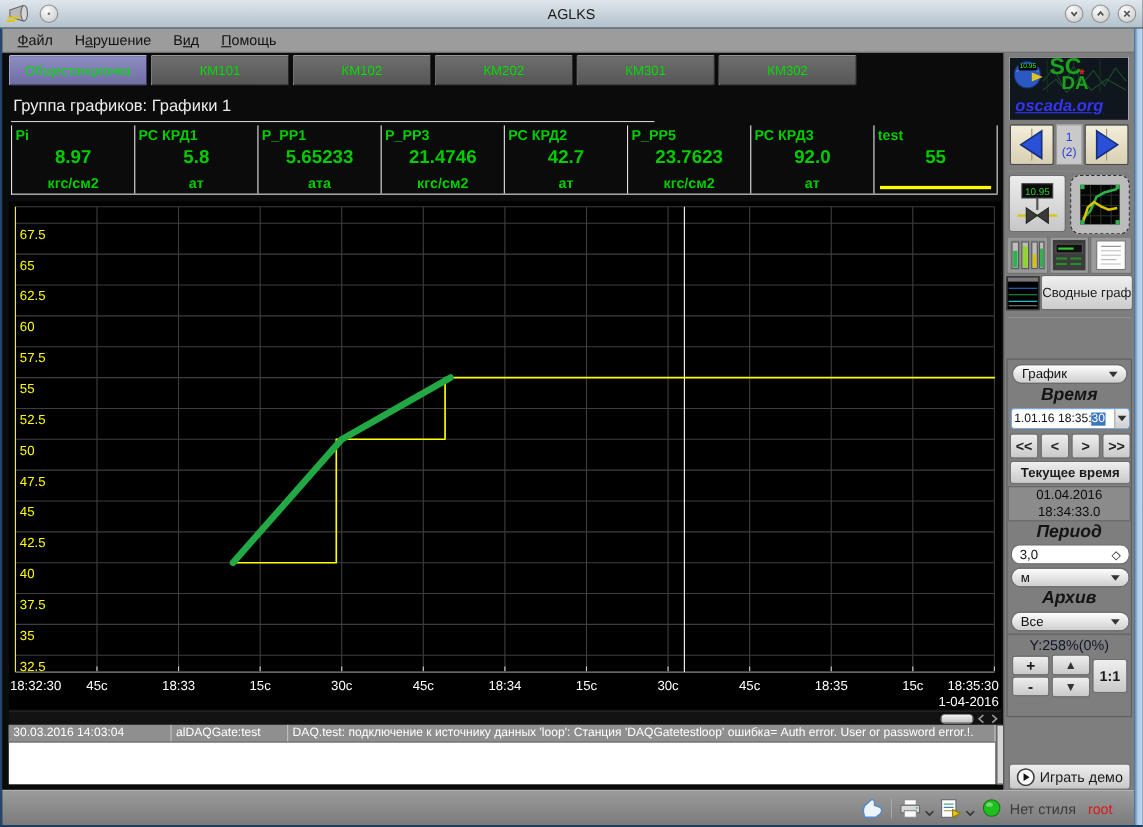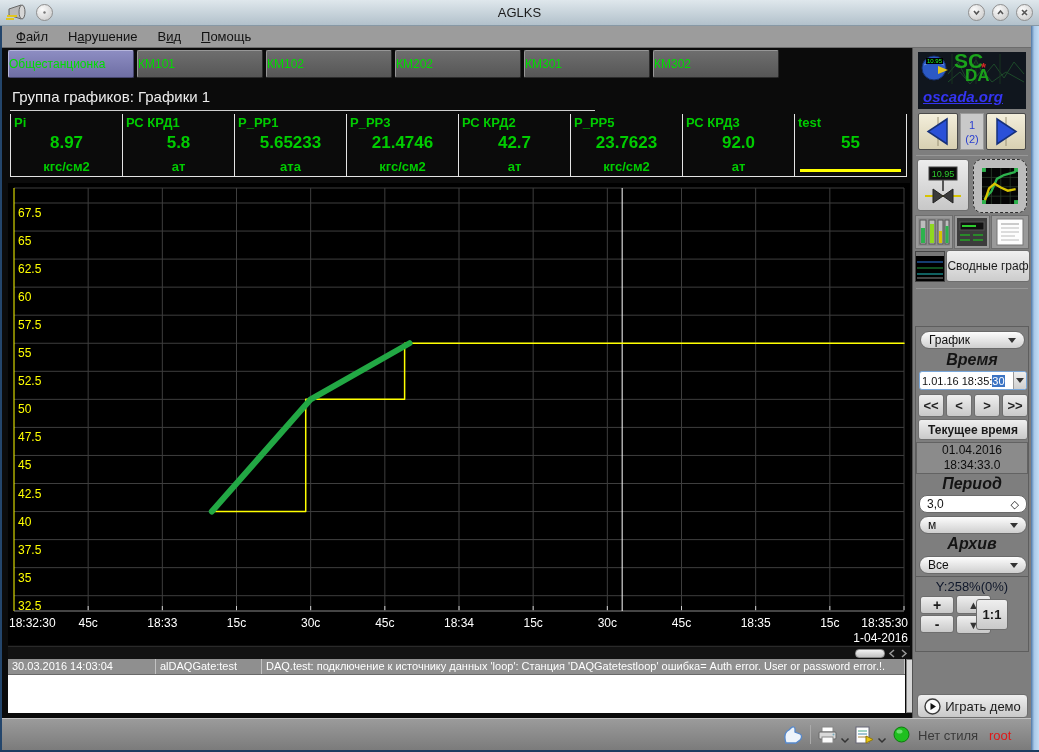--- a/index.html
+++ b/index.html
@@ -19,21 +19,21 @@
   #menubar{position:absolute;left:2px;top:26px;width:1029px;height:22px;background:#9c9c9c;
     border-bottom:1px solid #6d6d6d;display:flex;align-items:center;padding-left:4px;}
   .menu-item{font-size:13px;color:#121212;padding:2px 10px;}
   .accel{text-decoration:underline;}
   #frame-left{position:absolute;left:0;top:26px;width:2px;height:726px;background:#24466c;}
   #frame-right{position:absolute;left:1031px;top:26px;width:8px;height:726px;
     background:linear-gradient(90deg,#4e76a4,#a9c9e9 40%,#c3dcf4);}
   #frame-bottom{position:absolute;left:0;top:750px;width:1039px;height:2px;background:#1c3c60;}
   
   #tabbar{position:absolute;left:8px;top:50px;display:flex;gap:3px;}
-  .tab{width:126px;height:28px;line-height:26px;text-align:left;font-size:12px;color:#00dd00;
+  .tab{width:126px;height:28px;line-height:26px;text-align:center;font-size:12px;color:#00dd00;
     background:linear-gradient(#6e6e6e,#565656);border:1px solid;
     border-color:#979797 #2c2c2c #2c2c2c #979797;border-radius:2px;}
   .tab.active{background:linear-gradient(#8d8dc2,#6e6ea4);
     border-color:#b6b6dc #45456e #45456e #b6b6dc;}
   
   #group-header{position:absolute;left:12px;top:88px;font-size:15px;color:#ededed;}
   #header-rule{position:absolute;left:10px;top:110px;width:585px;height:1px;background:#cfcfcf;}
   #params{position:absolute;left:10px;top:114px;width:897px;height:63px;display:flex;
     border-left:1px solid #e4e4e4;border-bottom:1px solid #e4e4e4;}
   .pcell{flex:1;position:relative;border-right:1px solid #e4e4e4;color:#00cc00;font-weight:bold;}
@@ -481,21 +481,21 @@
       <div class="sel" style="left:3px;top:229px;width:108px;height:18px;">
         <span>Все</span>
           <span class="chev"></span>
       </div>
       <div id="zoom-sep"></div>
       <div id="scale-label">Y:258%(0%)</div>
       <div class="zbtn sbtn" style="left:4px;top:269px;width:34px;height:18px;">+</div>
       <div class="zbtn sbtn" style="left:4px;top:288px;width:34px;height:18px;">-</div>
       <div class="zbtn sbtn" style="left:40px;top:268px;width:35px;height:19px;font-size:11px;color:#333;">▲</div>
       <div class="zbtn sbtn" style="left:40px;top:288px;width:35px;height:19px;font-size:11px;color:#333;">▼</div>
-      <div class="zbtn sbtn" style="left:60px;top:272px;width:32px;height:31px;font-size:13px;text-align:center;">1:1</div>
+      <div class="zbtn sbtn" style="left:77px;top:272px;width:32px;height:31px;font-size:13px;text-align:center;">1:1</div>
     </div>
 
     <div id="play-btn" class="abs sbtn">
       <svg width="17" height="17" viewBox="0 0 17 17">
         <circle cx="8.5" cy="8.5" r="7.5" fill="#fafafa" stroke="#3a3a3a" stroke-width="1.4"></circle>
         <polygon points="6.5,5 12,8.5 6.5,12" fill="#111"></polygon>
       </svg>
       <span>Играть демо</span>
     </div>
   </div>

